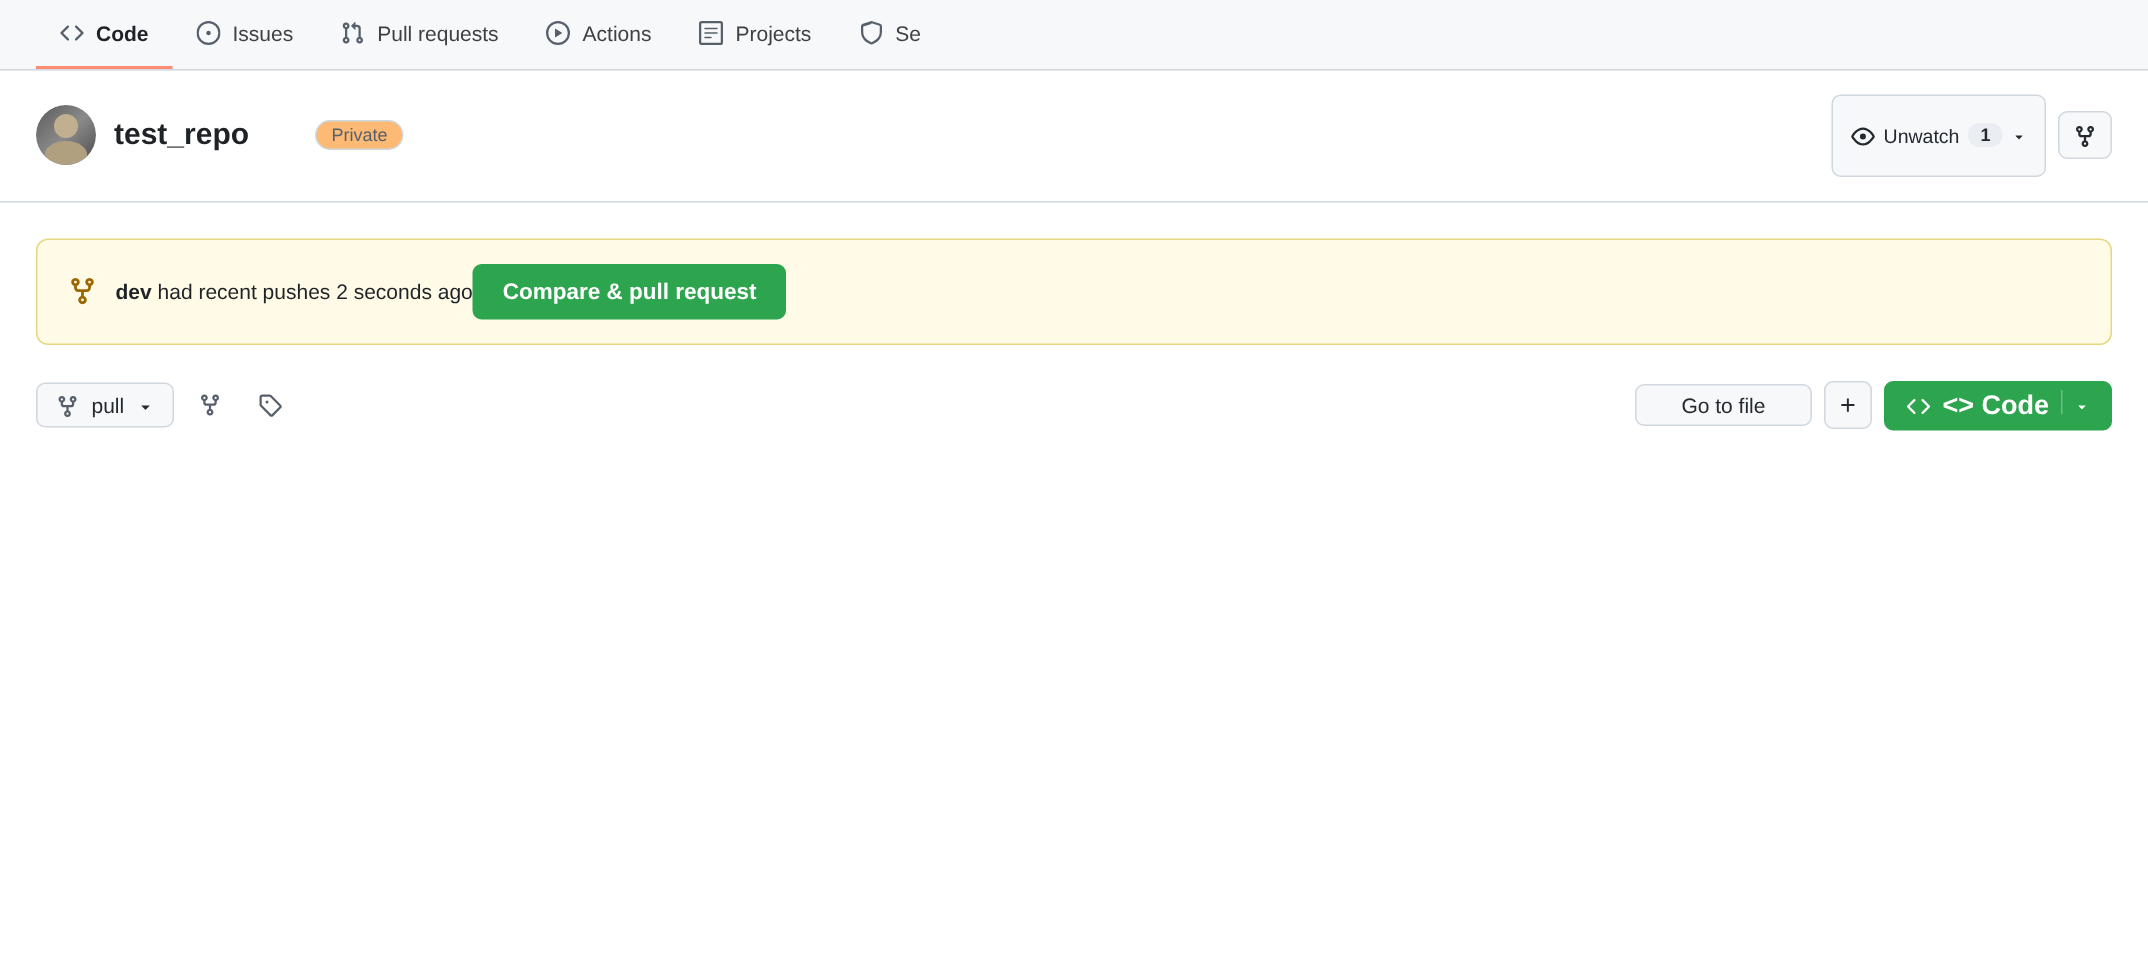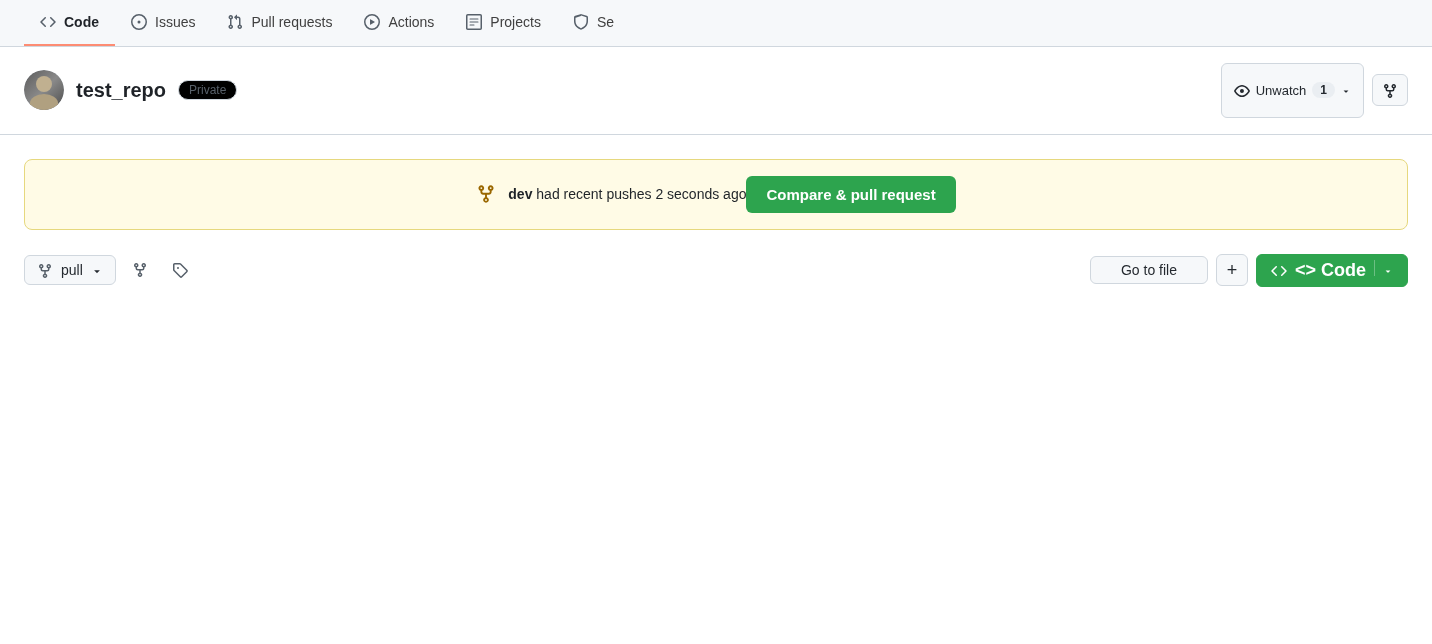--- a/index.html
+++ b/index.html
@@ -103,21 +103,22 @@
     }
     .private-badge {
       display: inline-flex;
       align-items: center;
       padding: 2px 10px;
       border: 1px solid #d0d7de;
       border-radius: 20px;
       font-size: 12px;
       font-weight: 500;
       color: #57606a;
-      background: #000000;
+      background: #fdba74;
+      margin-left: 32px;
     }
     .repo-header-right {
       display: flex;
       align-items: center;
       gap: 8px;
     }
     .unwatch-btn {
       display: flex;
       align-items: center;
       gap: 6px;
@@ -156,21 +157,21 @@
 
     
     .main-content {
       padding: 24px 24px;
     }
 
     
     .push-banner {
       display: flex;
       align-items: center;
-      justify-content: center;
+      justify-content: flex-start;
       padding: 16px 20px;
       background: #fffbe6;
       border: 1px solid #e6d87e;
       border-radius: 8px;
       margin-bottom: 24px;
     }
     .push-banner-left {
       display: flex;
       align-items: center;
       gap: 12px;

